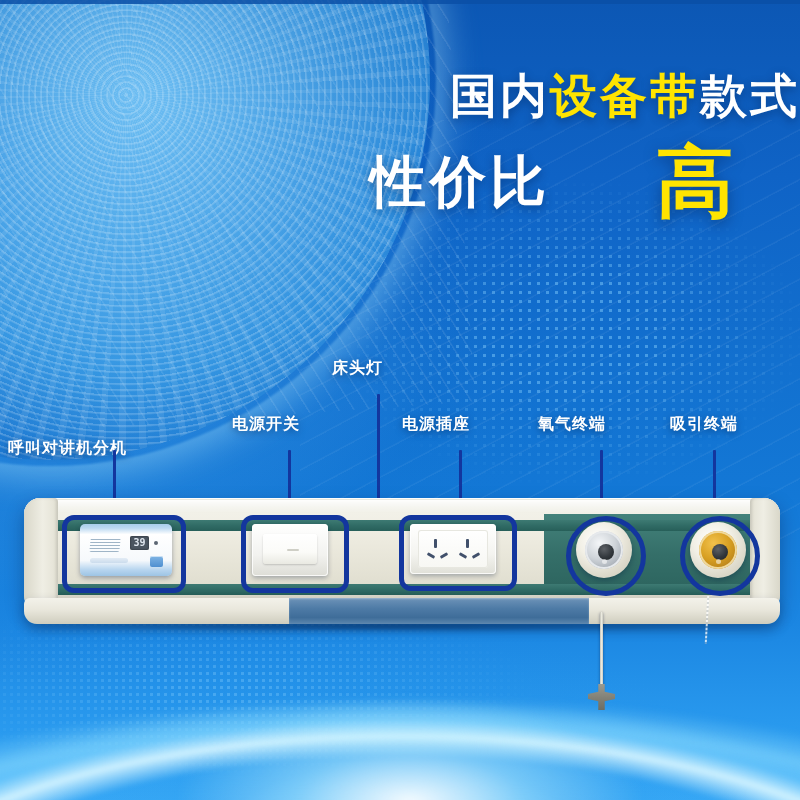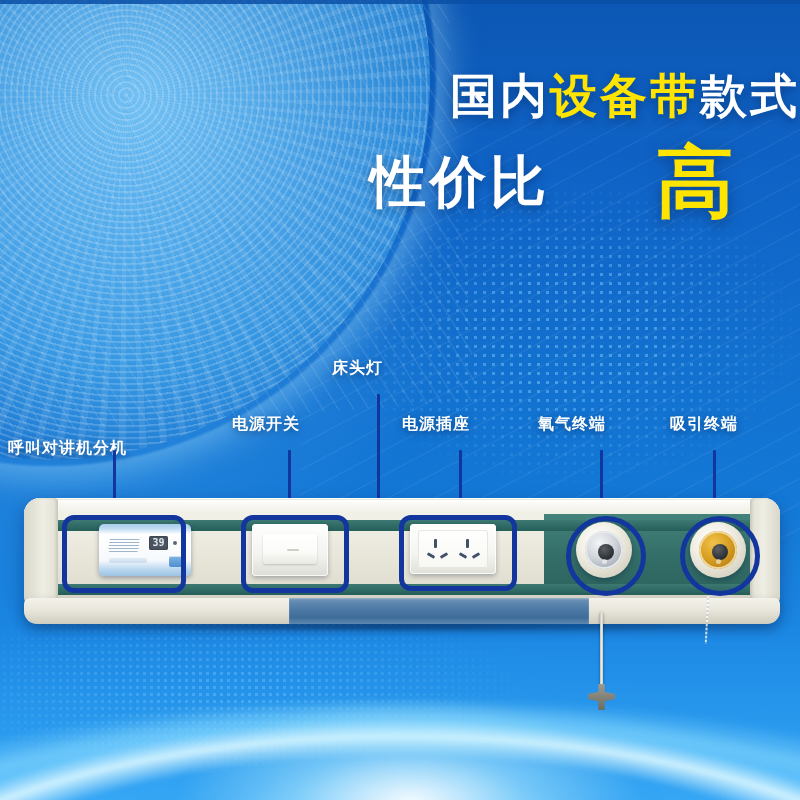--- a/index.html
+++ b/index.html
@@ -117,21 +117,21 @@
     box-shadow:0 6px 12px rgba(0,20,60,.3);}
   .lower-rail-blue{position:absolute;left:265px;top:100px;width:300px;height:26px;
     background:linear-gradient(180deg,#6d93b8 0%,#4e7ba6 40%,#3f6d99 75%,#5d87ae 100%);
     box-shadow:inset 0 1px 2px rgba(255,255,255,.35);}
   .rail-shadow{position:absolute;left:10px;top:124px;width:736px;height:10px;border-radius:50%;
     background:radial-gradient(ellipse at 50% 40%, rgba(0,15,50,.45), rgba(0,0,0,0) 72%);filter:blur(2px);}
 
   
   .intercom{position:absolute;left:56px;top:26px;width:92px;height:52px;border-radius:5px;
     background:linear-gradient(180deg,#a8cdea 0%,#bcd9f1 8%,#ffffff 20%,#f6f9fc 70%,#b7d5ef 88%,#9dc4e4 100%);
-    box-shadow:0 2px 5px rgba(0,20,60,.35);margin-left:19px;}
+    box-shadow:0 2px 5px rgba(0,20,60,.35);}
   .ic-grille{position:absolute;left:10px;top:14px;width:30px;height:14px;
     background:repeating-linear-gradient(0deg,#8fa8bd 0 1px,rgba(0,0,0,0) 1px 3px);
     border-radius:2px;opacity:.85;transform:skewX(-6deg);}
   .ic-display{position:absolute;left:50px;top:12px;width:19px;height:14px;border-radius:2px;
     background:#4b5560;color:#dfe6ee;font-size:10px;font-weight:700;line-height:14px;text-align:center;
     font-family:"DejaVu Sans Mono",monospace;box-shadow:inset 0 0 2px rgba(0,0,0,.6);}
   .ic-led{position:absolute;left:74px;top:17px;width:4px;height:4px;border-radius:50%;background:#5c6673;}
   .ic-slot{position:absolute;left:10px;top:34px;width:38px;height:5px;border-radius:3px;
     background:linear-gradient(180deg,#e3ecf5,#cbdced);}
   .ic-btn{position:absolute;left:70px;top:32px;width:13px;height:11px;border-radius:2px;

